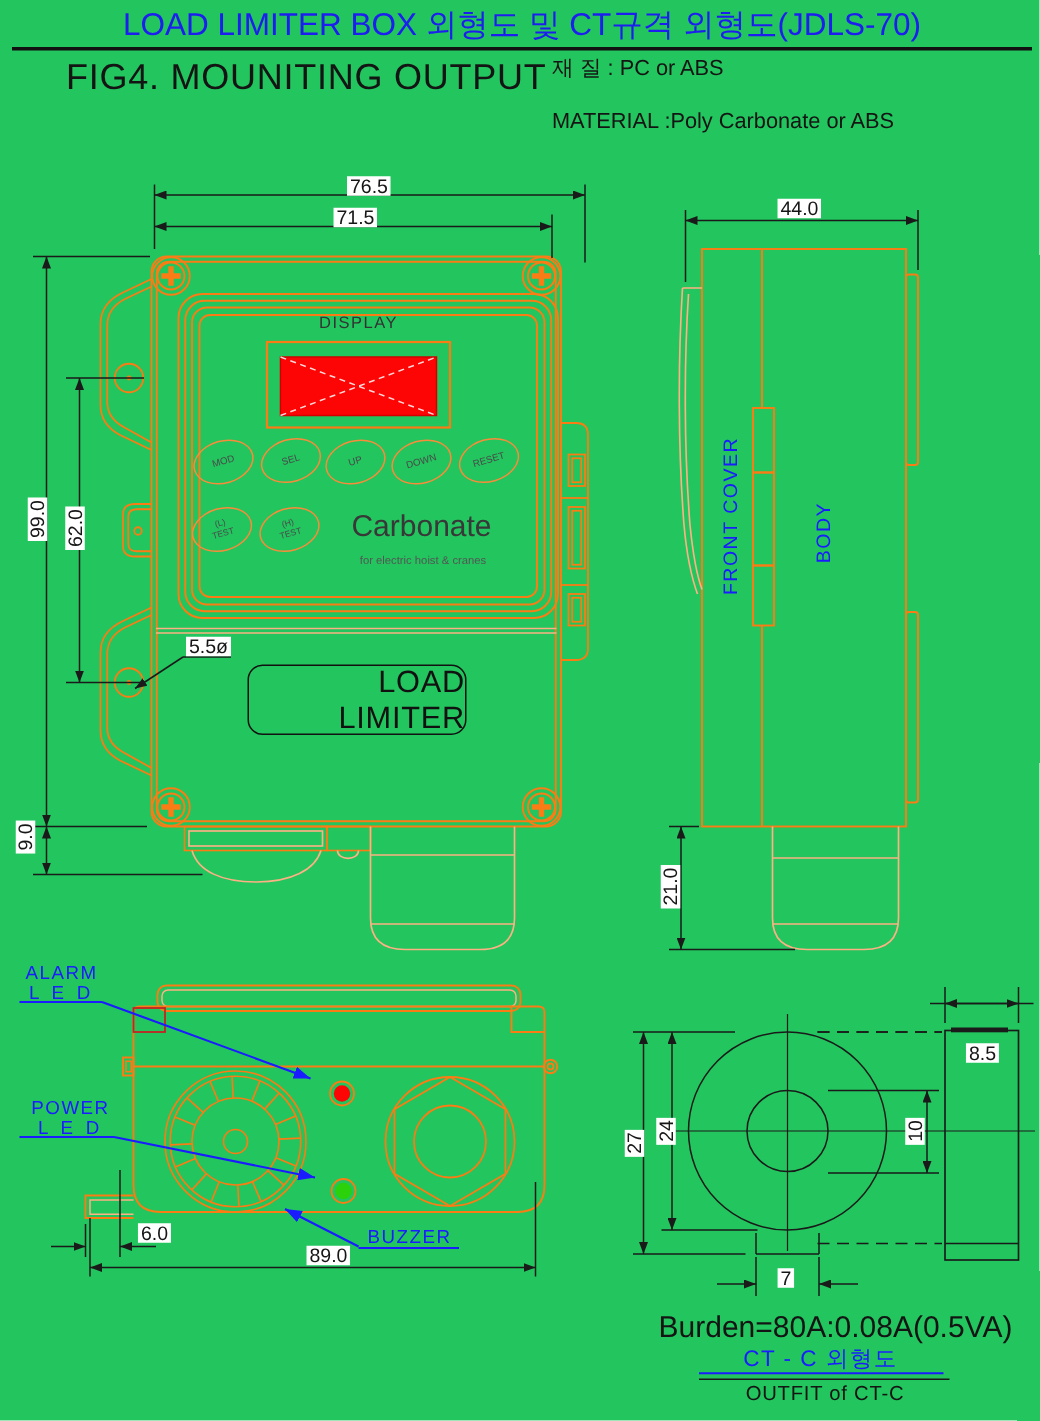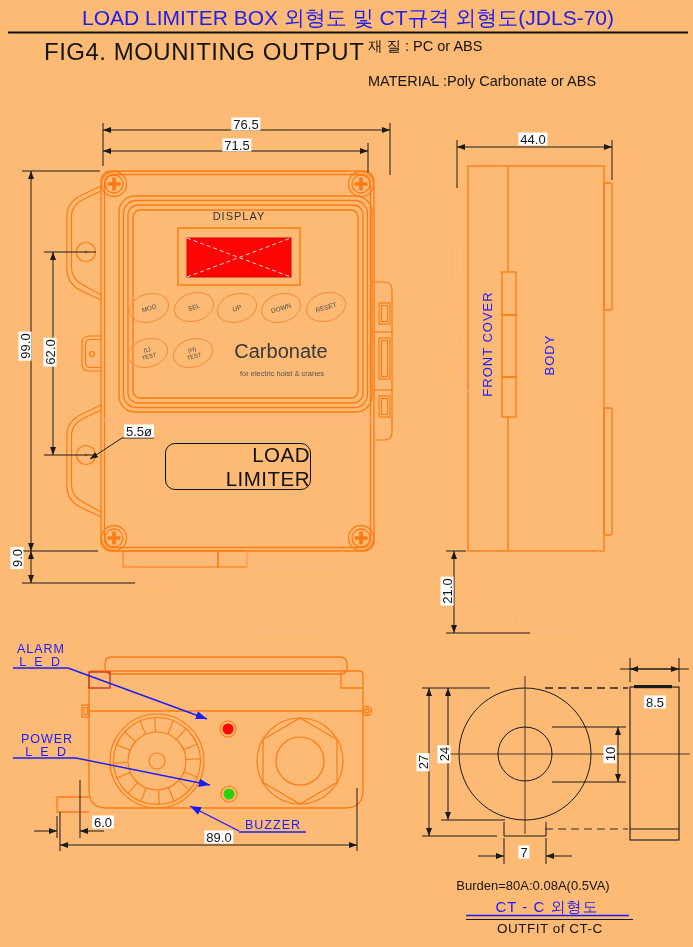--- a/index.html
+++ b/index.html
@@ -1,16 +1,16 @@
 <!DOCTYPE html>
 <html><head>
 <meta charset="utf-8">
 <style>
   html,body{margin:0;padding:0;background:#fff;}
-  .page{position:relative;width:693px;height:947px;background:#fdba74;overflow:hidden;
+  .page{position:relative;width:693px;height:947px;background:#22c55e;overflow:hidden;
         font-family:"Liberation Sans","DejaVu Sans",sans-serif;}
   svg{position:absolute;left:0;top:0;}
   .t{position:absolute;white-space:nowrap;color:#141414;line-height:1;}
   .c{transform:translate(-50%,-50%);}
   .rot{transform:translate(-50%,-50%) rotate(-90deg);}
   .dim{font-size:13px;background:#fff;padding:0 2px;color:#161616;}
   .blue{color:#1b1bff;}
   .title{font-size:21px;color:#1d1df0;}
   .fig{font-size:24px;letter-spacing:.5px;}
   .mat{font-size:14.5px;}
@@ -311,17 +311,17 @@
 <div class="t c blue lbl" style="left:47px;top:752px;letter-spacing:2.5px;">L E D</div>
 <div class="t c blue lbl" style="left:273px;top:825px;">BUZZER</div>
 <div class="t c dim" style="left:103px;top:822px;text-align:right;">6.0</div>
 <div class="t c dim" style="left:219px;top:837px;">89.0</div>
 
 <div class="t rot dim" style="left:423px;top:762px;">27</div>
 <div class="t rot dim" style="left:444px;top:754px;">24</div>
 <div class="t rot dim" style="left:610px;top:754px;">10</div>
 <div class="t c dim" style="left:524px;top:852px;">7</div>
 <div class="t c dim" style="left:655px;top:662px;margin-top:40px;">8.5</div>
-<div class="t c" style="left:533px;top:885px;font-size:13px;">Burden=80A:0.08A(0.5VA)</div>
+<div class="t c" style="left:557px;top:885px;font-size:20px;">Burden=80A:0.08A(0.5VA)</div>
 <div class="t c blue" style="left:547px;top:906px;font-size:15px;letter-spacing:1px;">CT - C 외형도</div>
 <div class="t c" style="left:550px;top:929px;font-size:13.5px;letter-spacing:.5px;">OUTFIT of CT-C</div>
 
 </div>
 
 </body></html>

